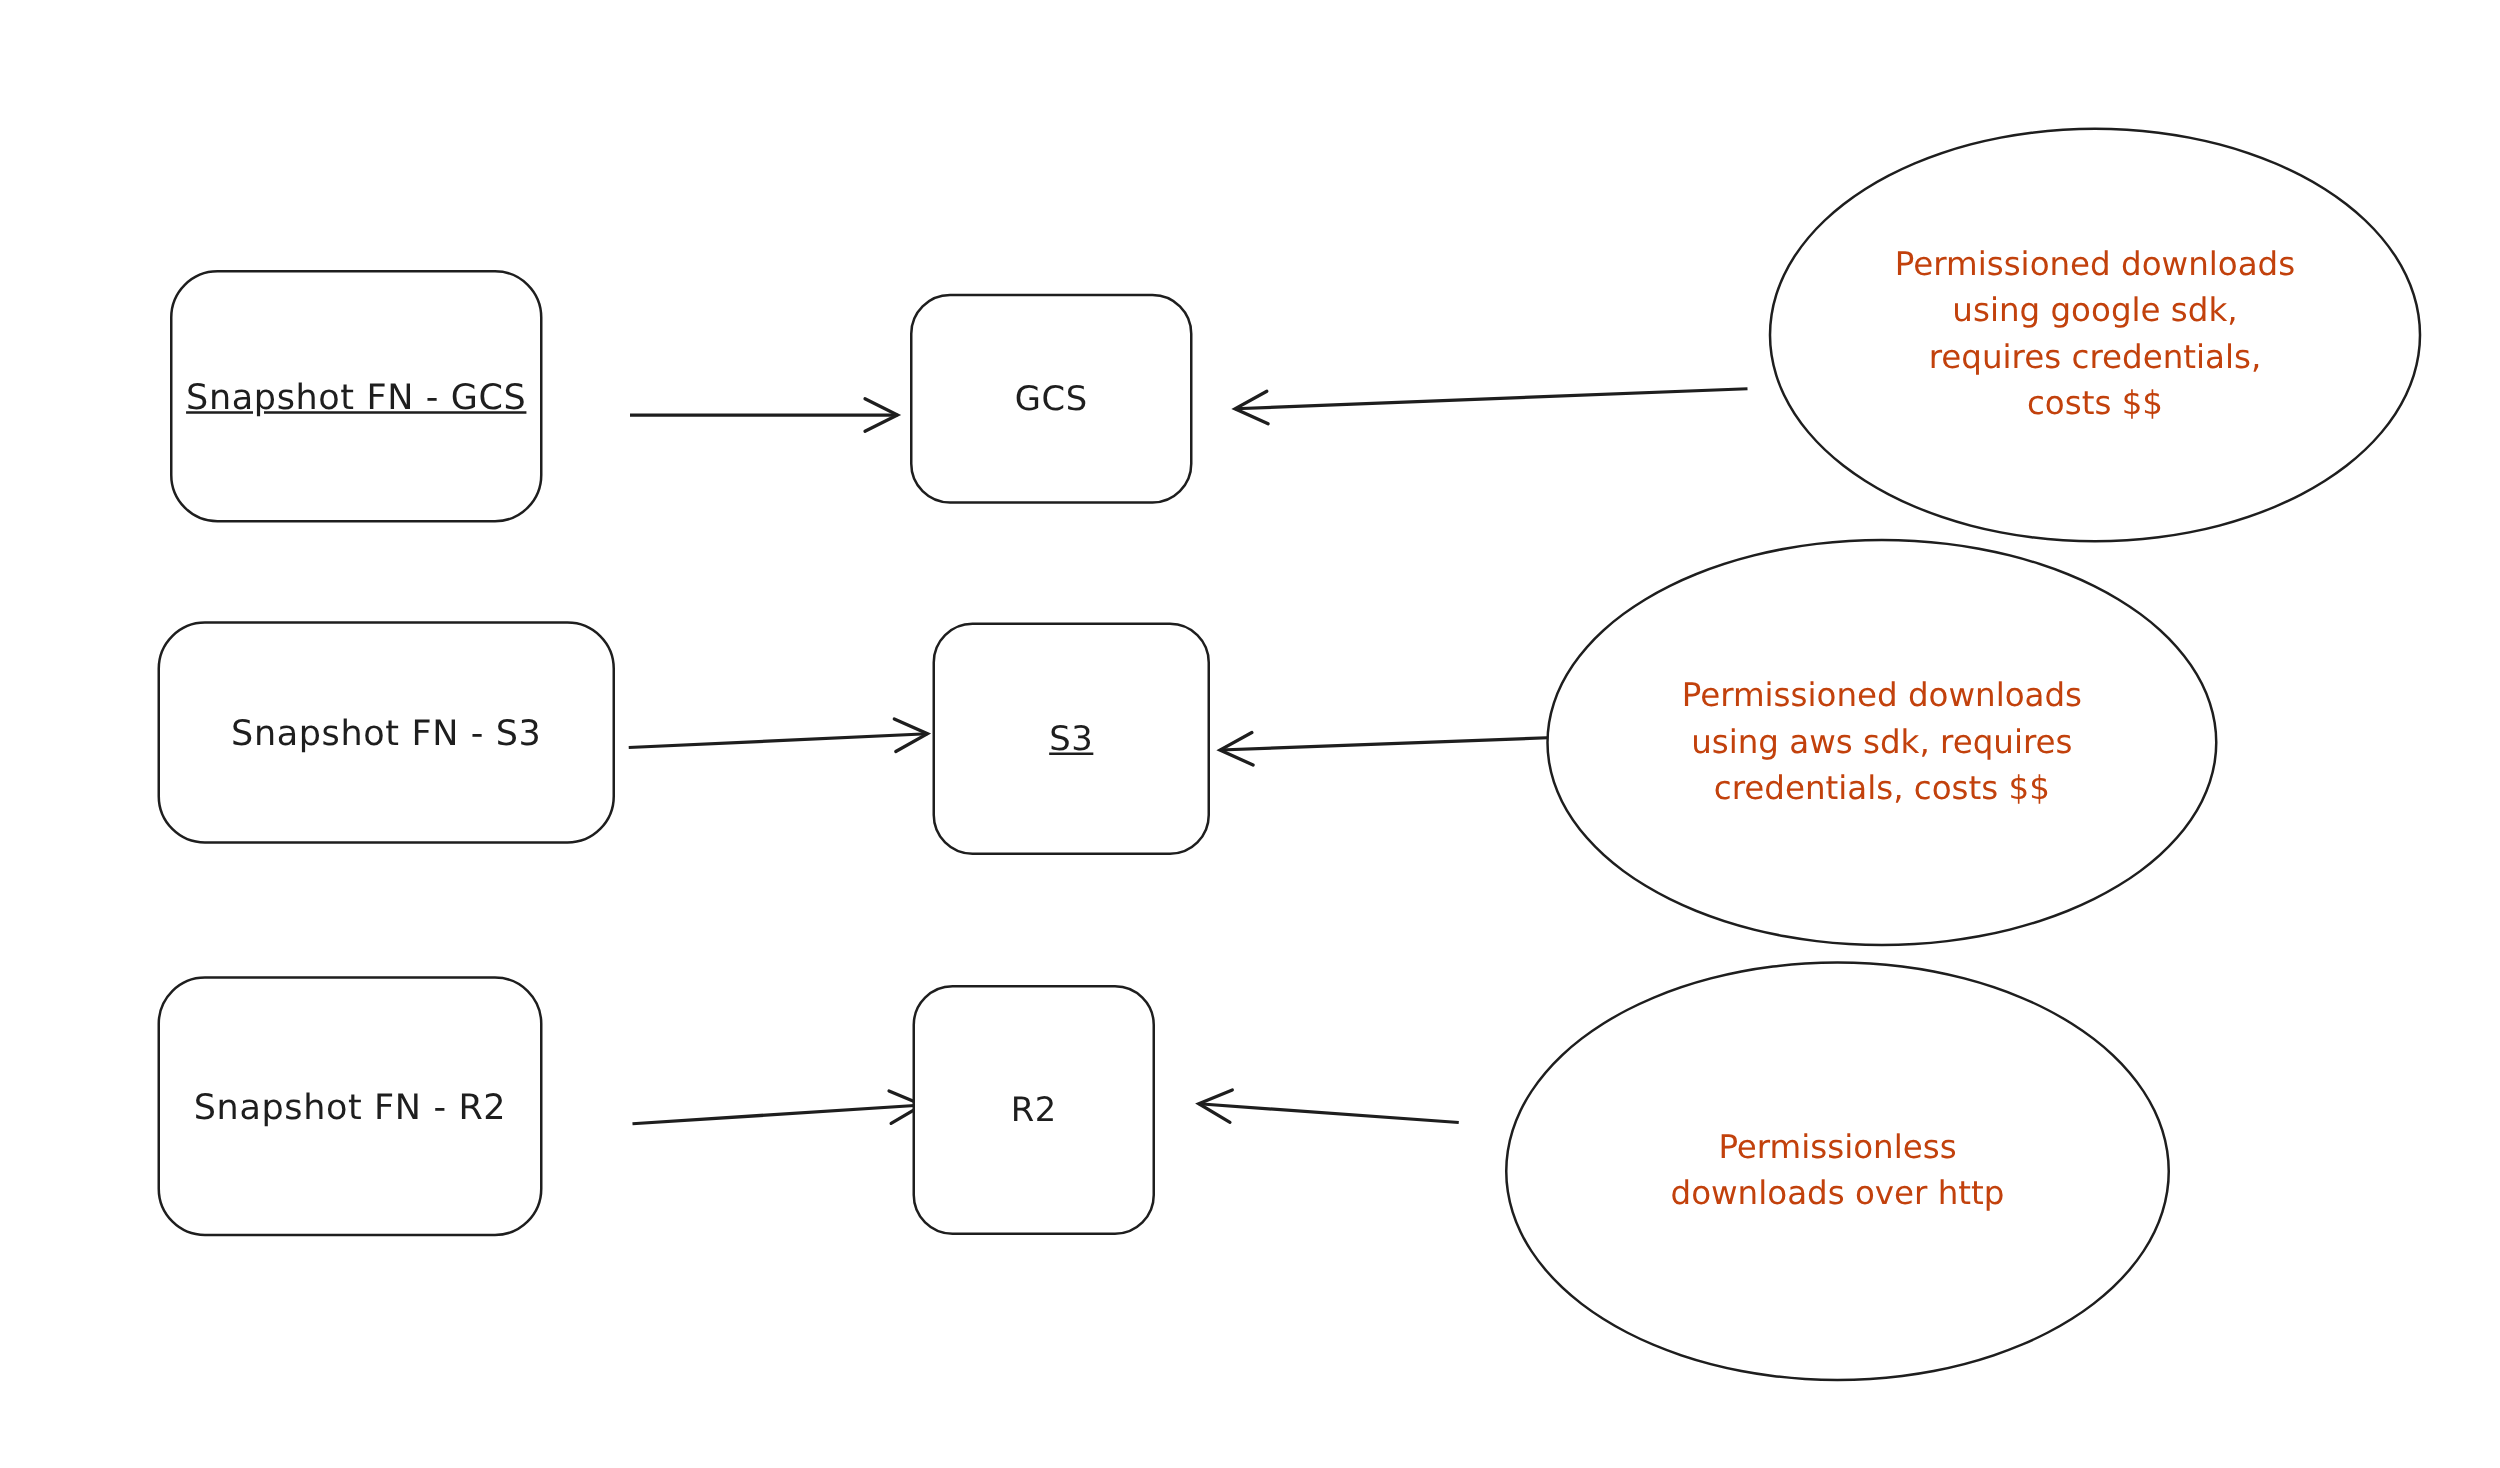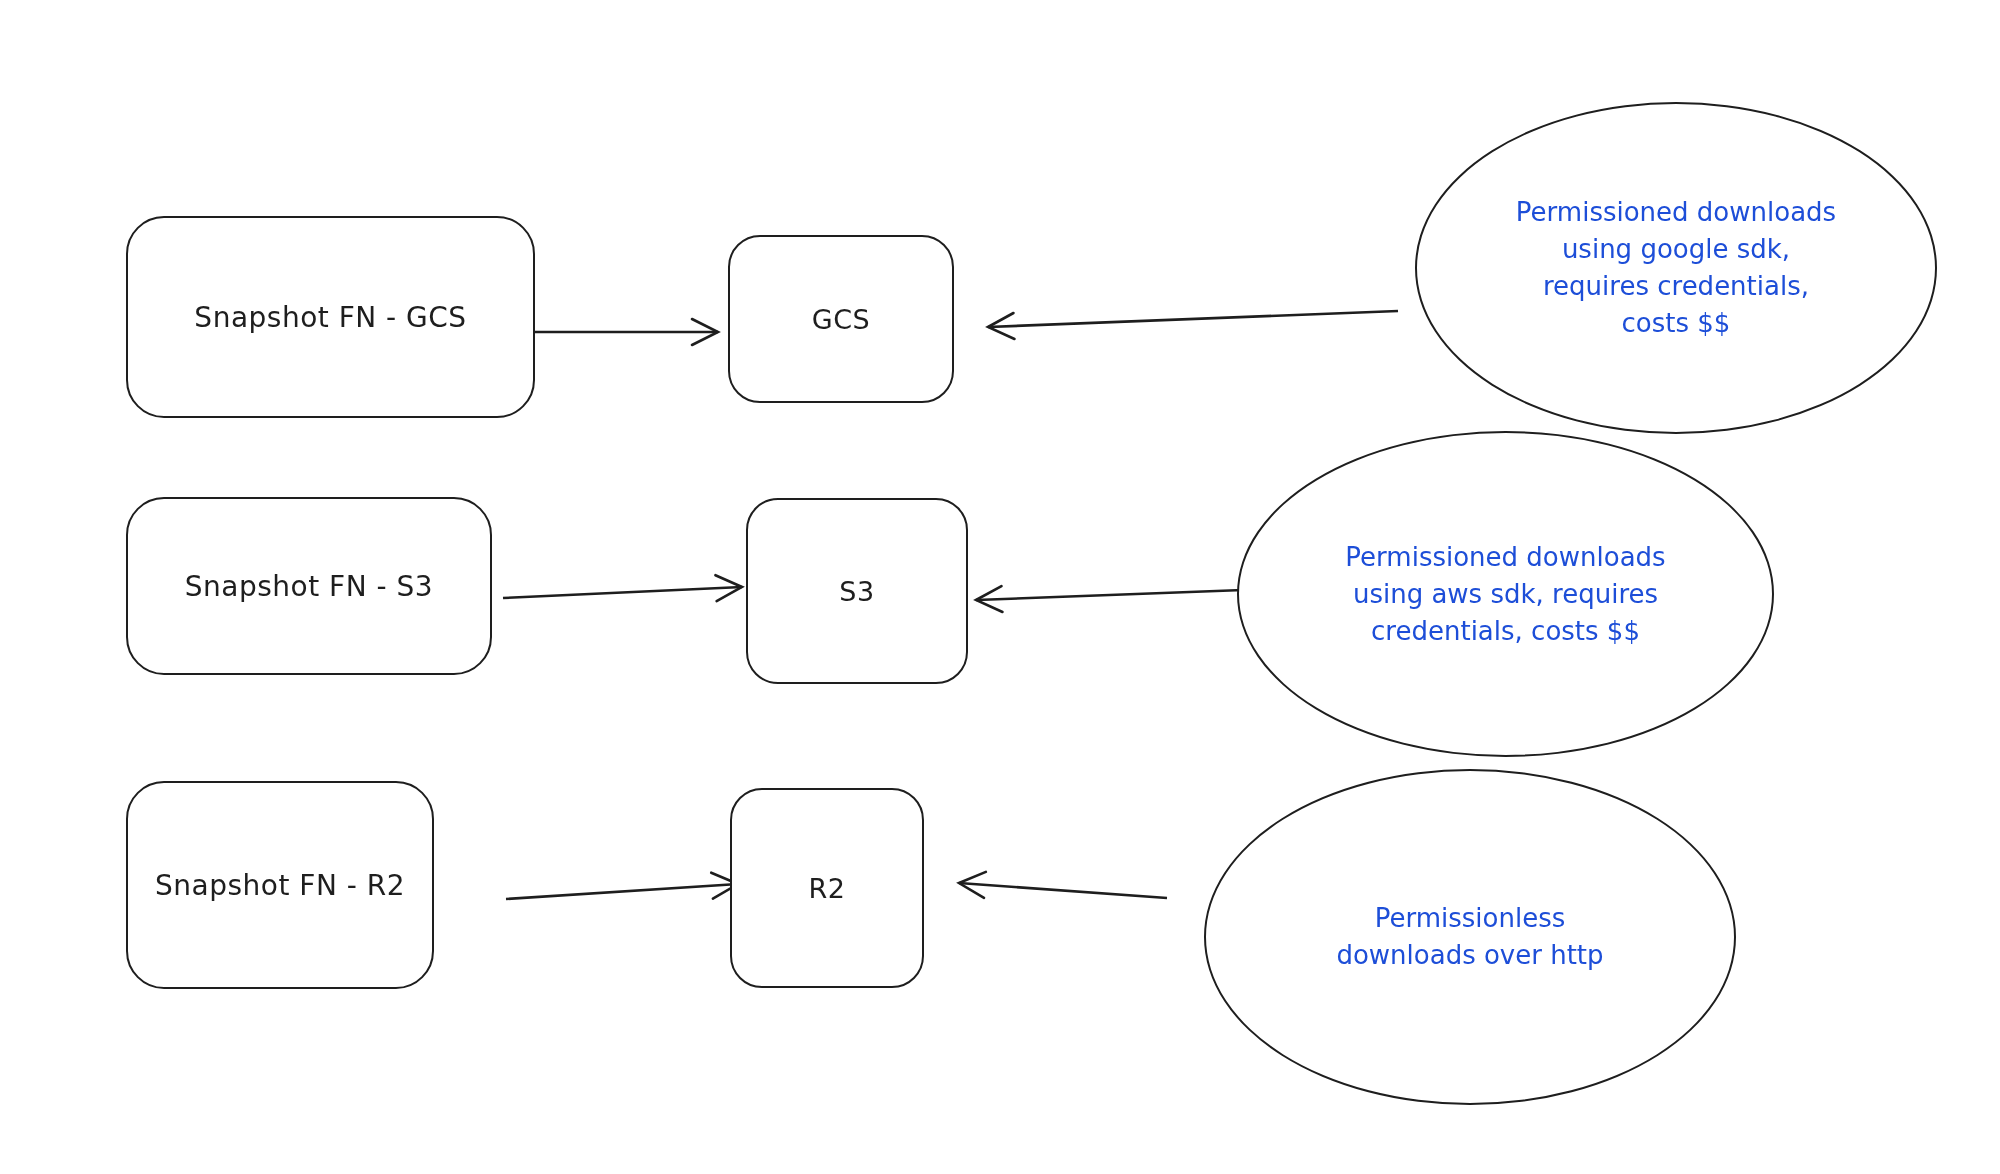--- a/index.html
+++ b/index.html
@@ -28,21 +28,21 @@
   .node-label{
     font-size:28px;
     letter-spacing:0.5px;
     color:#1e1e1e;
     white-space:nowrap;
   }
   .small-label{font-size:27px;}
   .note-text{
     display:flex;flex-direction:column;align-items:center;justify-content:center;
     font-size:26px;line-height:37px;
-    color:#1d4ed8;
+    color:#c2410c;
   }
   .note-line{white-space:nowrap;}
 </style>
 </head>
 <body>
 
 <div class="canvas">
 
   <svg class="arrow-layer" viewBox="0 0 2000 1174" xmlns="http://www.w3.org/2000/svg">
     <defs>
@@ -63,42 +63,42 @@
       <line x1="1243" y1="590" x2="976" y2="600" stroke="#1e1e1e" stroke-width="2.6" marker-end="url(#vhead)"></line>
     </g>
     <g>
       <line x1="506" y1="899" x2="738" y2="884" stroke="#1e1e1e" stroke-width="2.6" marker-end="url(#vhead)"></line>
     </g>
     <g>
       <line x1="1167" y1="898" x2="959" y2="883" stroke="#1e1e1e" stroke-width="2.6" marker-end="url(#vhead)"></line>
     </g>
   </svg>
 
-  <div class="shape rect-node" style="left:126px;top:216px;width:409px;height:202px;">
+  <div class="shape rect-node" style="left:136px;top:216px;width:298px;height:202px;text-decoration:underline;">
     <span class="node-label">Snapshot FN - GCS</span>
   </div>
 
   <div class="shape small-node" style="left:728px;top:223px;width:226px;height:168px;margin-top:12px;">
     <span class="node-label small-label">GCS</span>
   </div>
 
   <div class="shape ellipse-node" style="left:1415px;top:102px;width:522px;height:332px;">
     <div class="note-text">
       <span class="note-line">Permissioned downloads</span>
       <span class="note-line">using google sdk,</span>
       <span class="note-line">requires credentials,</span>
       <span class="note-line">costs $$</span>
     </div>
   </div>
 
   <div class="shape rect-node" style="left:126px;top:497px;width:366px;height:178px;">
     <span class="node-label">Snapshot FN - S3</span>
   </div>
 
-  <div class="shape small-node" style="left:746px;top:498px;width:222px;height:186px;">
+  <div class="shape small-node" style="left:746px;top:498px;width:222px;height:186px;text-decoration:underline;">
     <span class="node-label small-label">S3</span>
   </div>
 
   <div class="shape ellipse-node" style="left:1237px;top:431px;width:537px;height:326px;">
     <div class="note-text">
       <span class="note-line">Permissioned downloads</span>
       <span class="note-line">using aws sdk, requires</span>
       <span class="note-line">credentials, costs $$</span>
     </div>
   </div>

